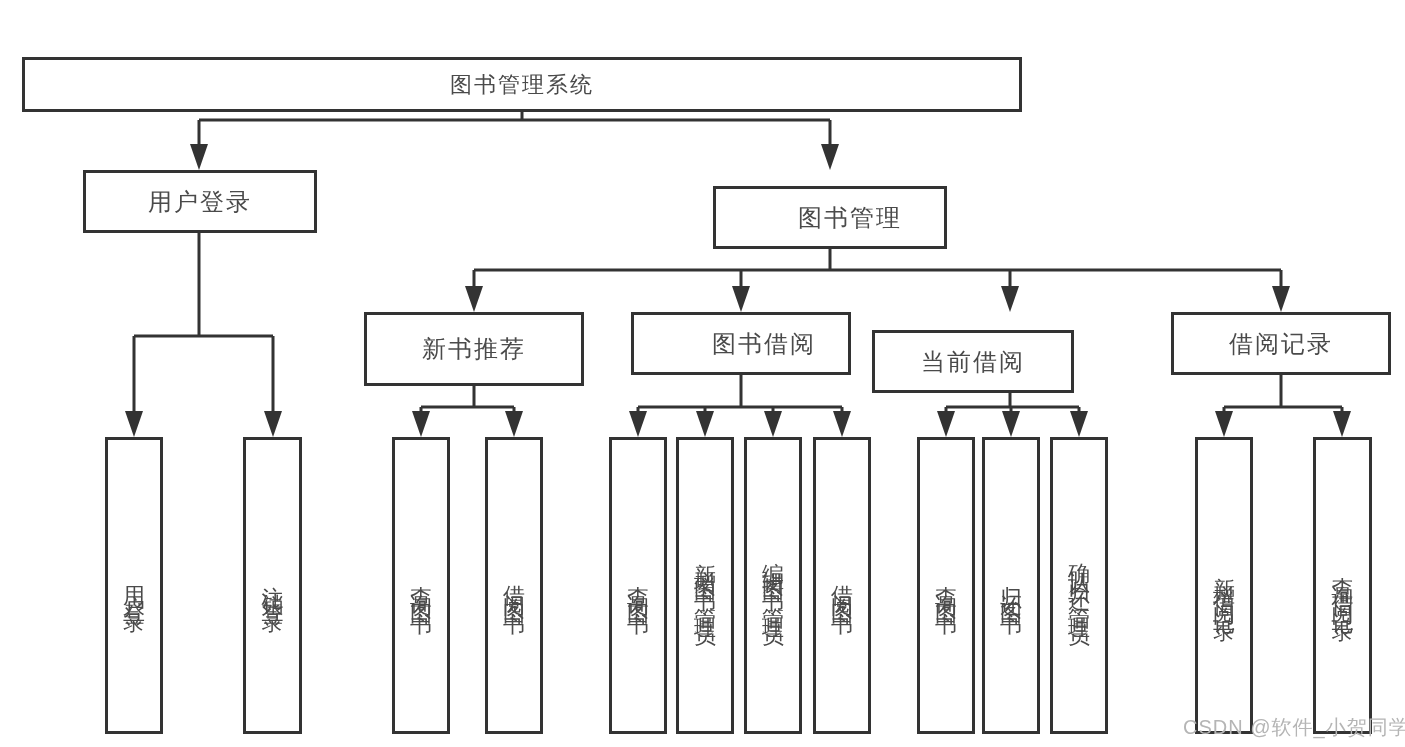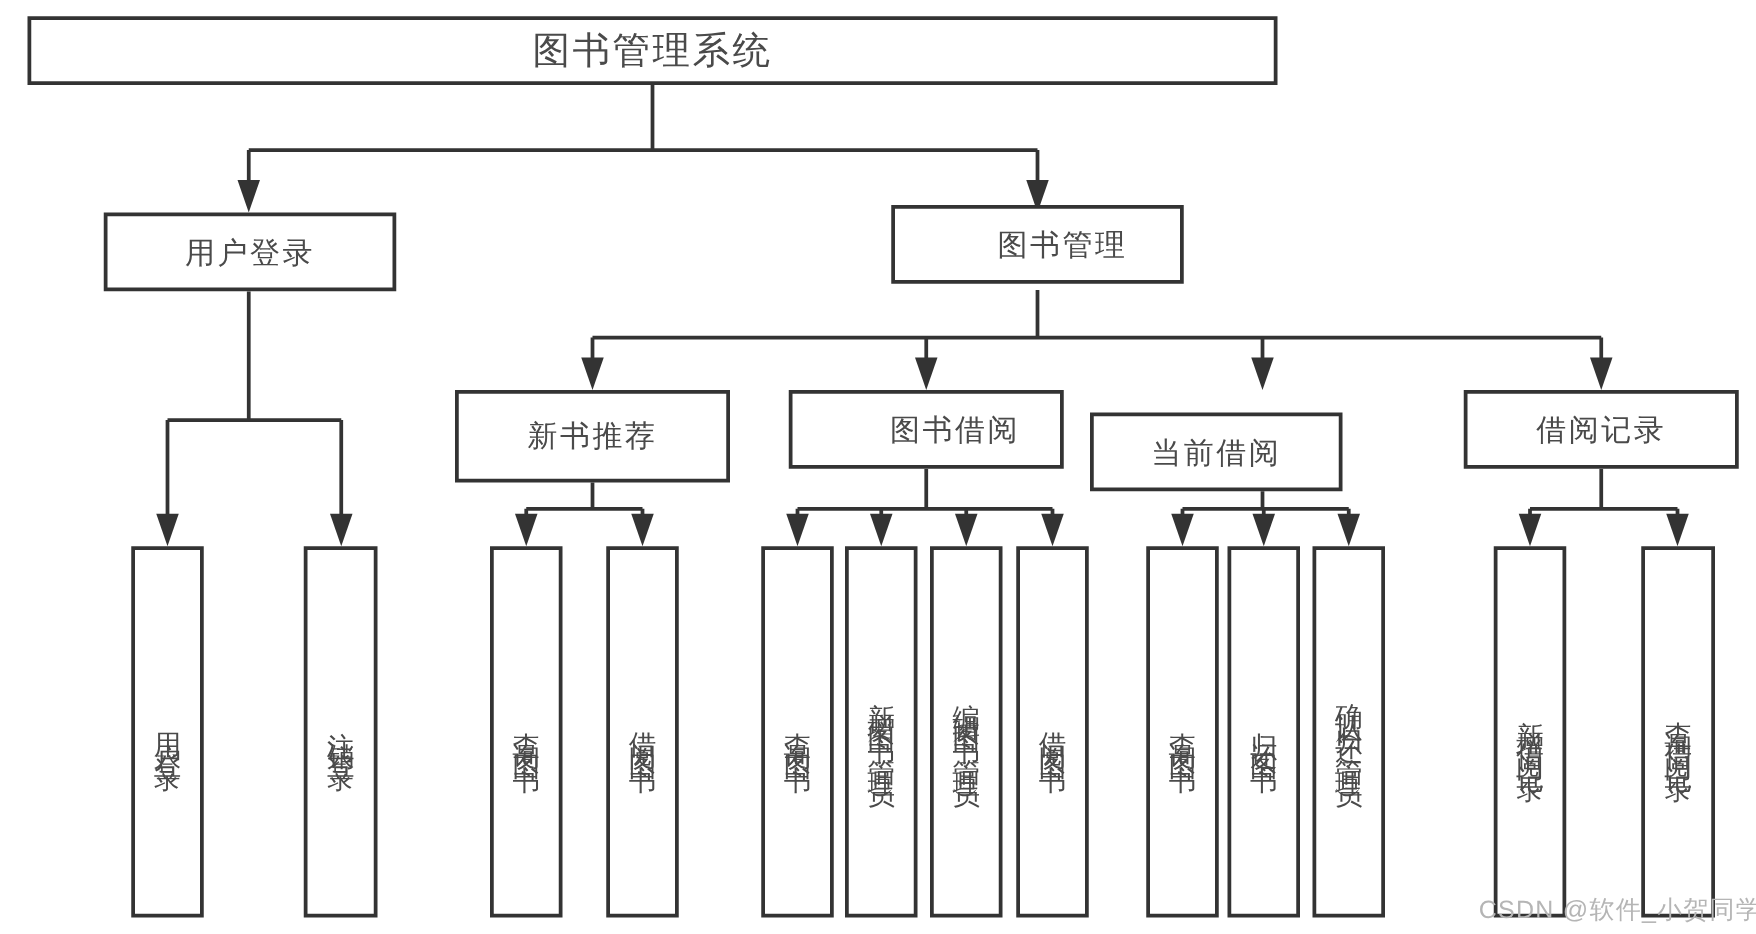--- a/index.html
+++ b/index.html
@@ -36,22 +36,23 @@
     position: absolute;
     box-sizing: border-box;
     background: var(--box-bg, #ffffff);
     border: 3px solid var(--line-color, #333333);
     display: flex;
     align-items: center;
     justify-content: center;
     text-align: center;
   }
   .root-node {
-    font-size: 30px;
+    font-size: 22px;
     letter-spacing: 2px;
+    margin-top: 44px;
   }
   .h-node {
     font-size: 24px;
     letter-spacing: 2px;
   }
   .leaf {
     font-size: 22px;
   }
   .leaf .v-label {
     writing-mode: vertical-rl;
@@ -126,21 +127,21 @@
     </g>
   </svg>
 
   <div class="node root-node" style="left:22px; top:13px; width:1000px; height:55px;">
     <span>图书管理系统</span>
   </div>
 
   <div class="node h-node" style="left:83px; top:170px; width:234px; height:63px;">
     <span>用户登录</span>
   </div>
-  <div class="node h-node" style="left:713px; top:164px; width:234px; height:63px;padding-left:40px;">
+  <div class="node h-node" style="left:713px; top:186px; width:234px; height:63px;padding-left:40px;">
     <span>图书管理</span>
   </div>
 
   <div class="node h-node" style="left:364px; top:312px; width:220px; height:74px;">
     <span>新书推荐</span>
   </div>
   <div class="node h-node" style="left:631px; top:312px; width:220px; height:63px;padding-left:46px;">
     <span>图书借阅</span>
   </div>
   <div class="node h-node" style="left:872px; top:312px; width:202px; height:63px;margin-top:18px;">

